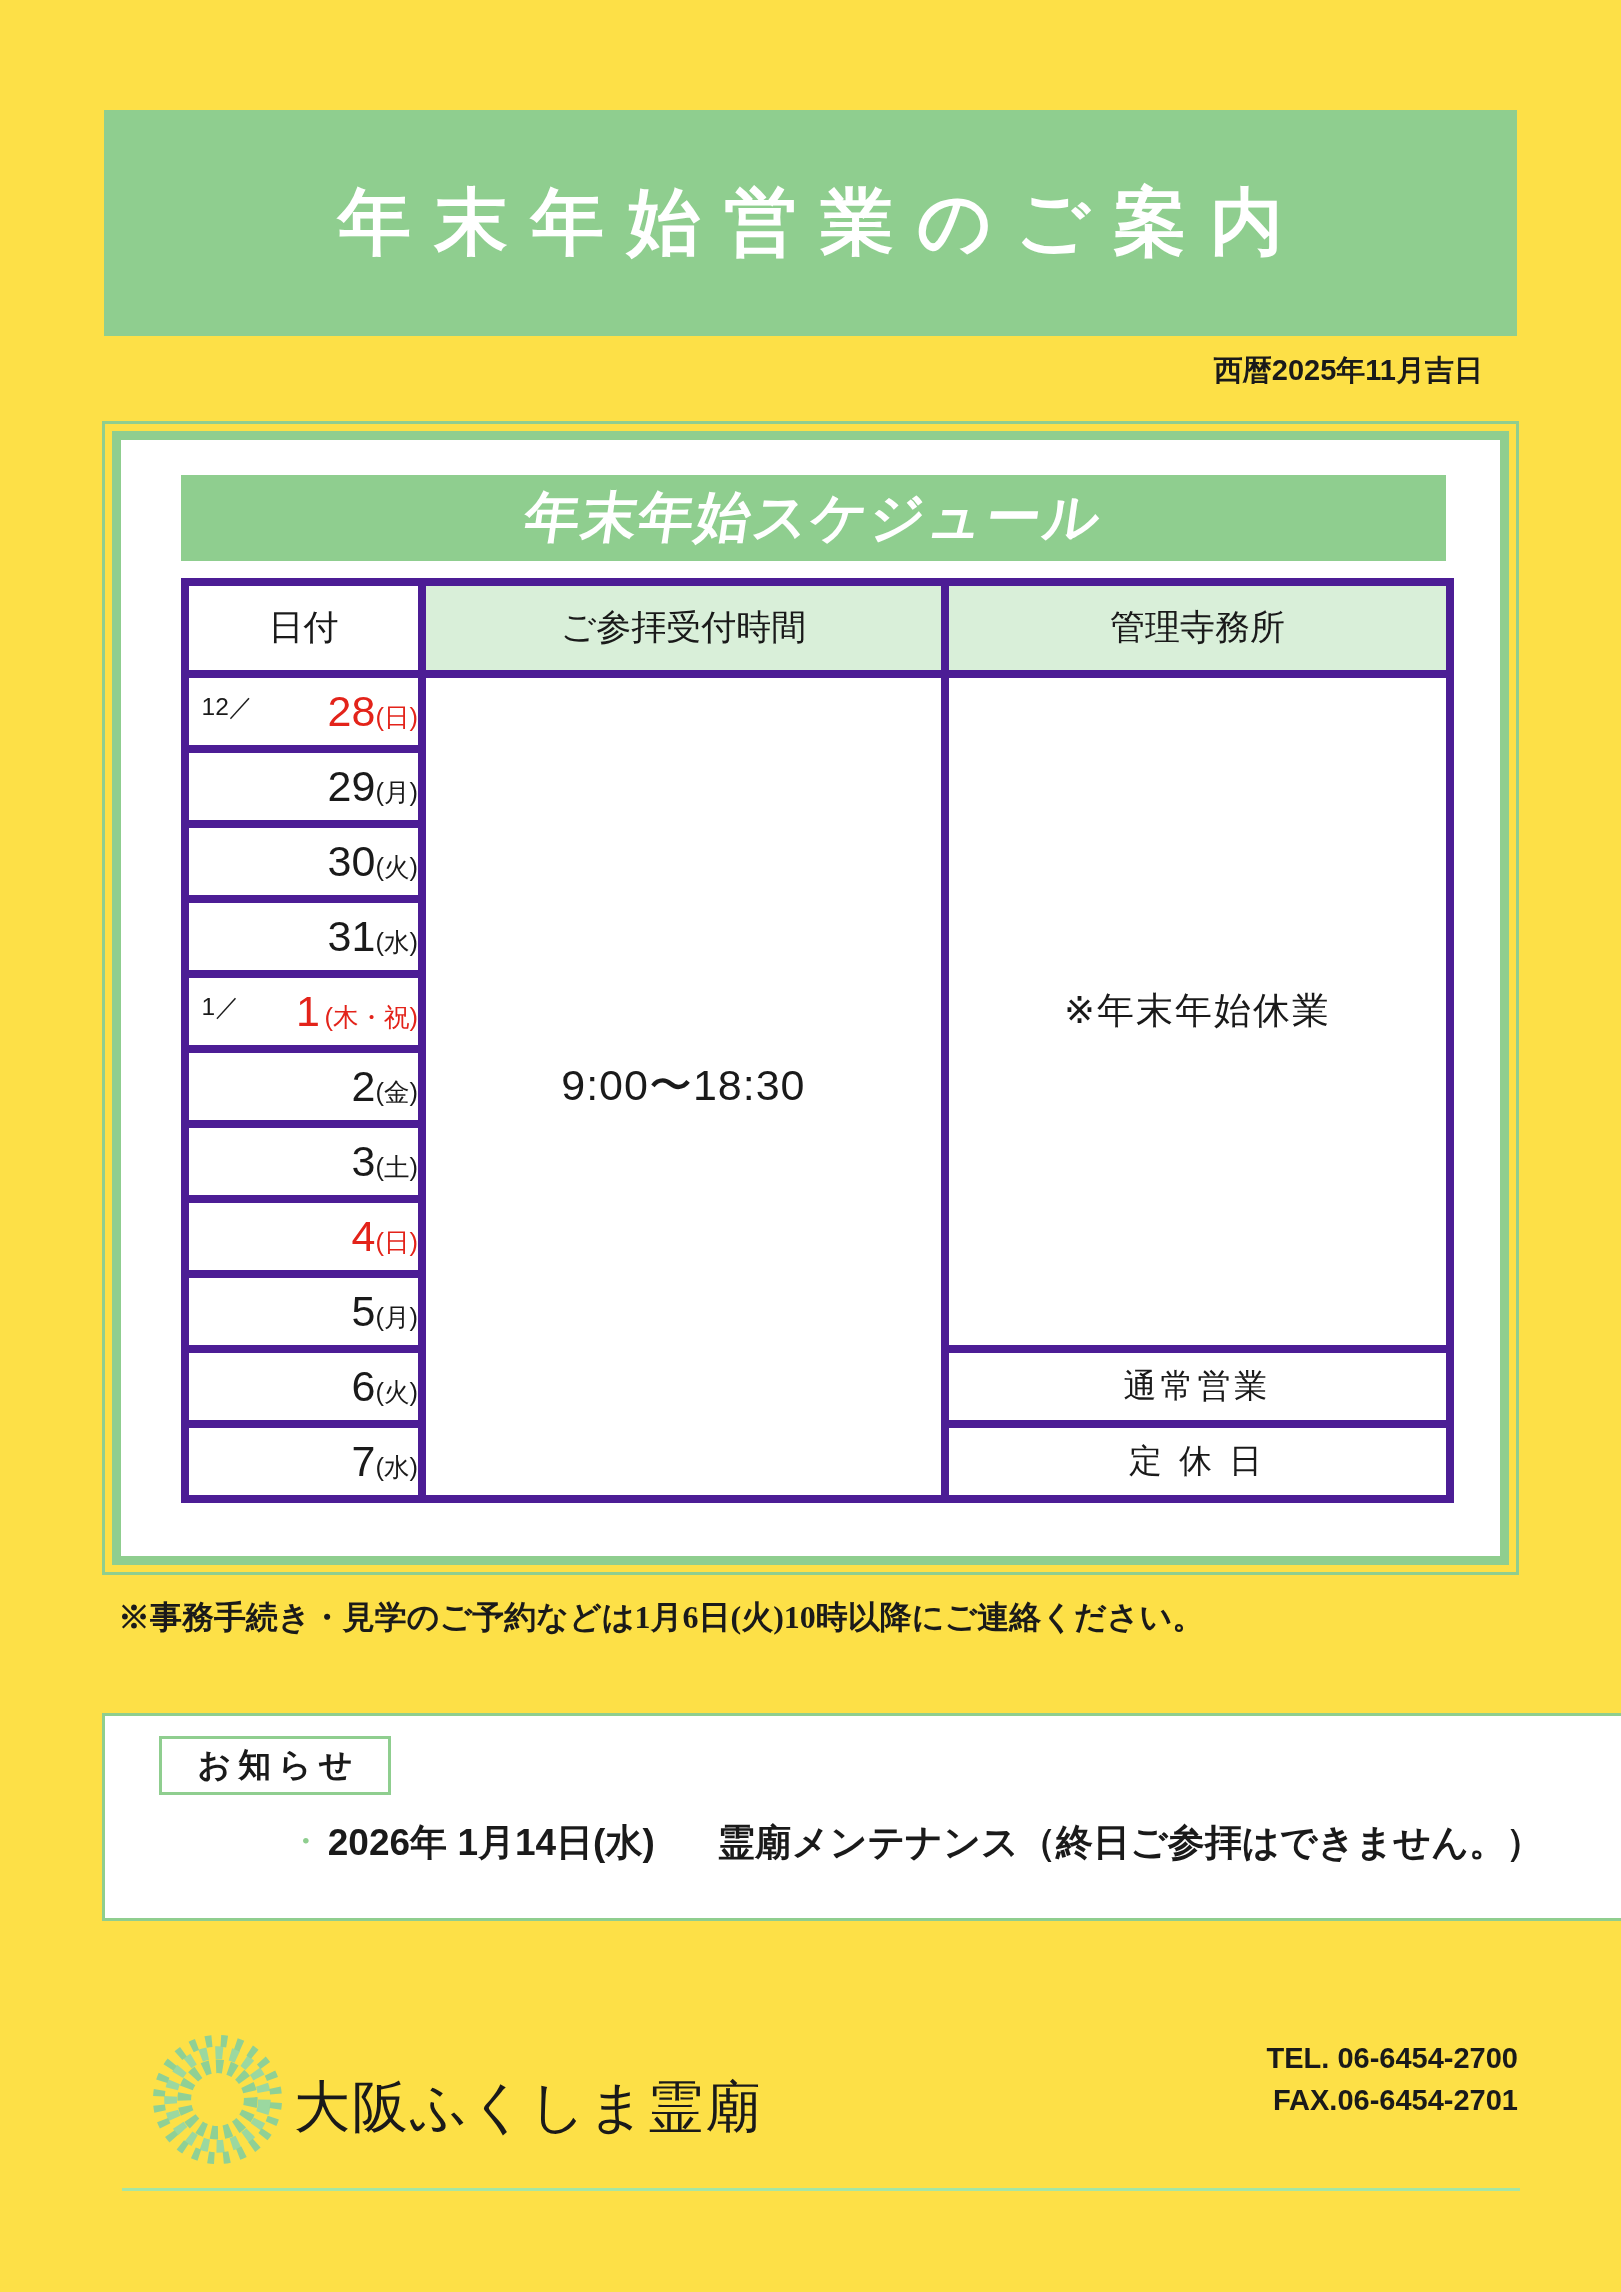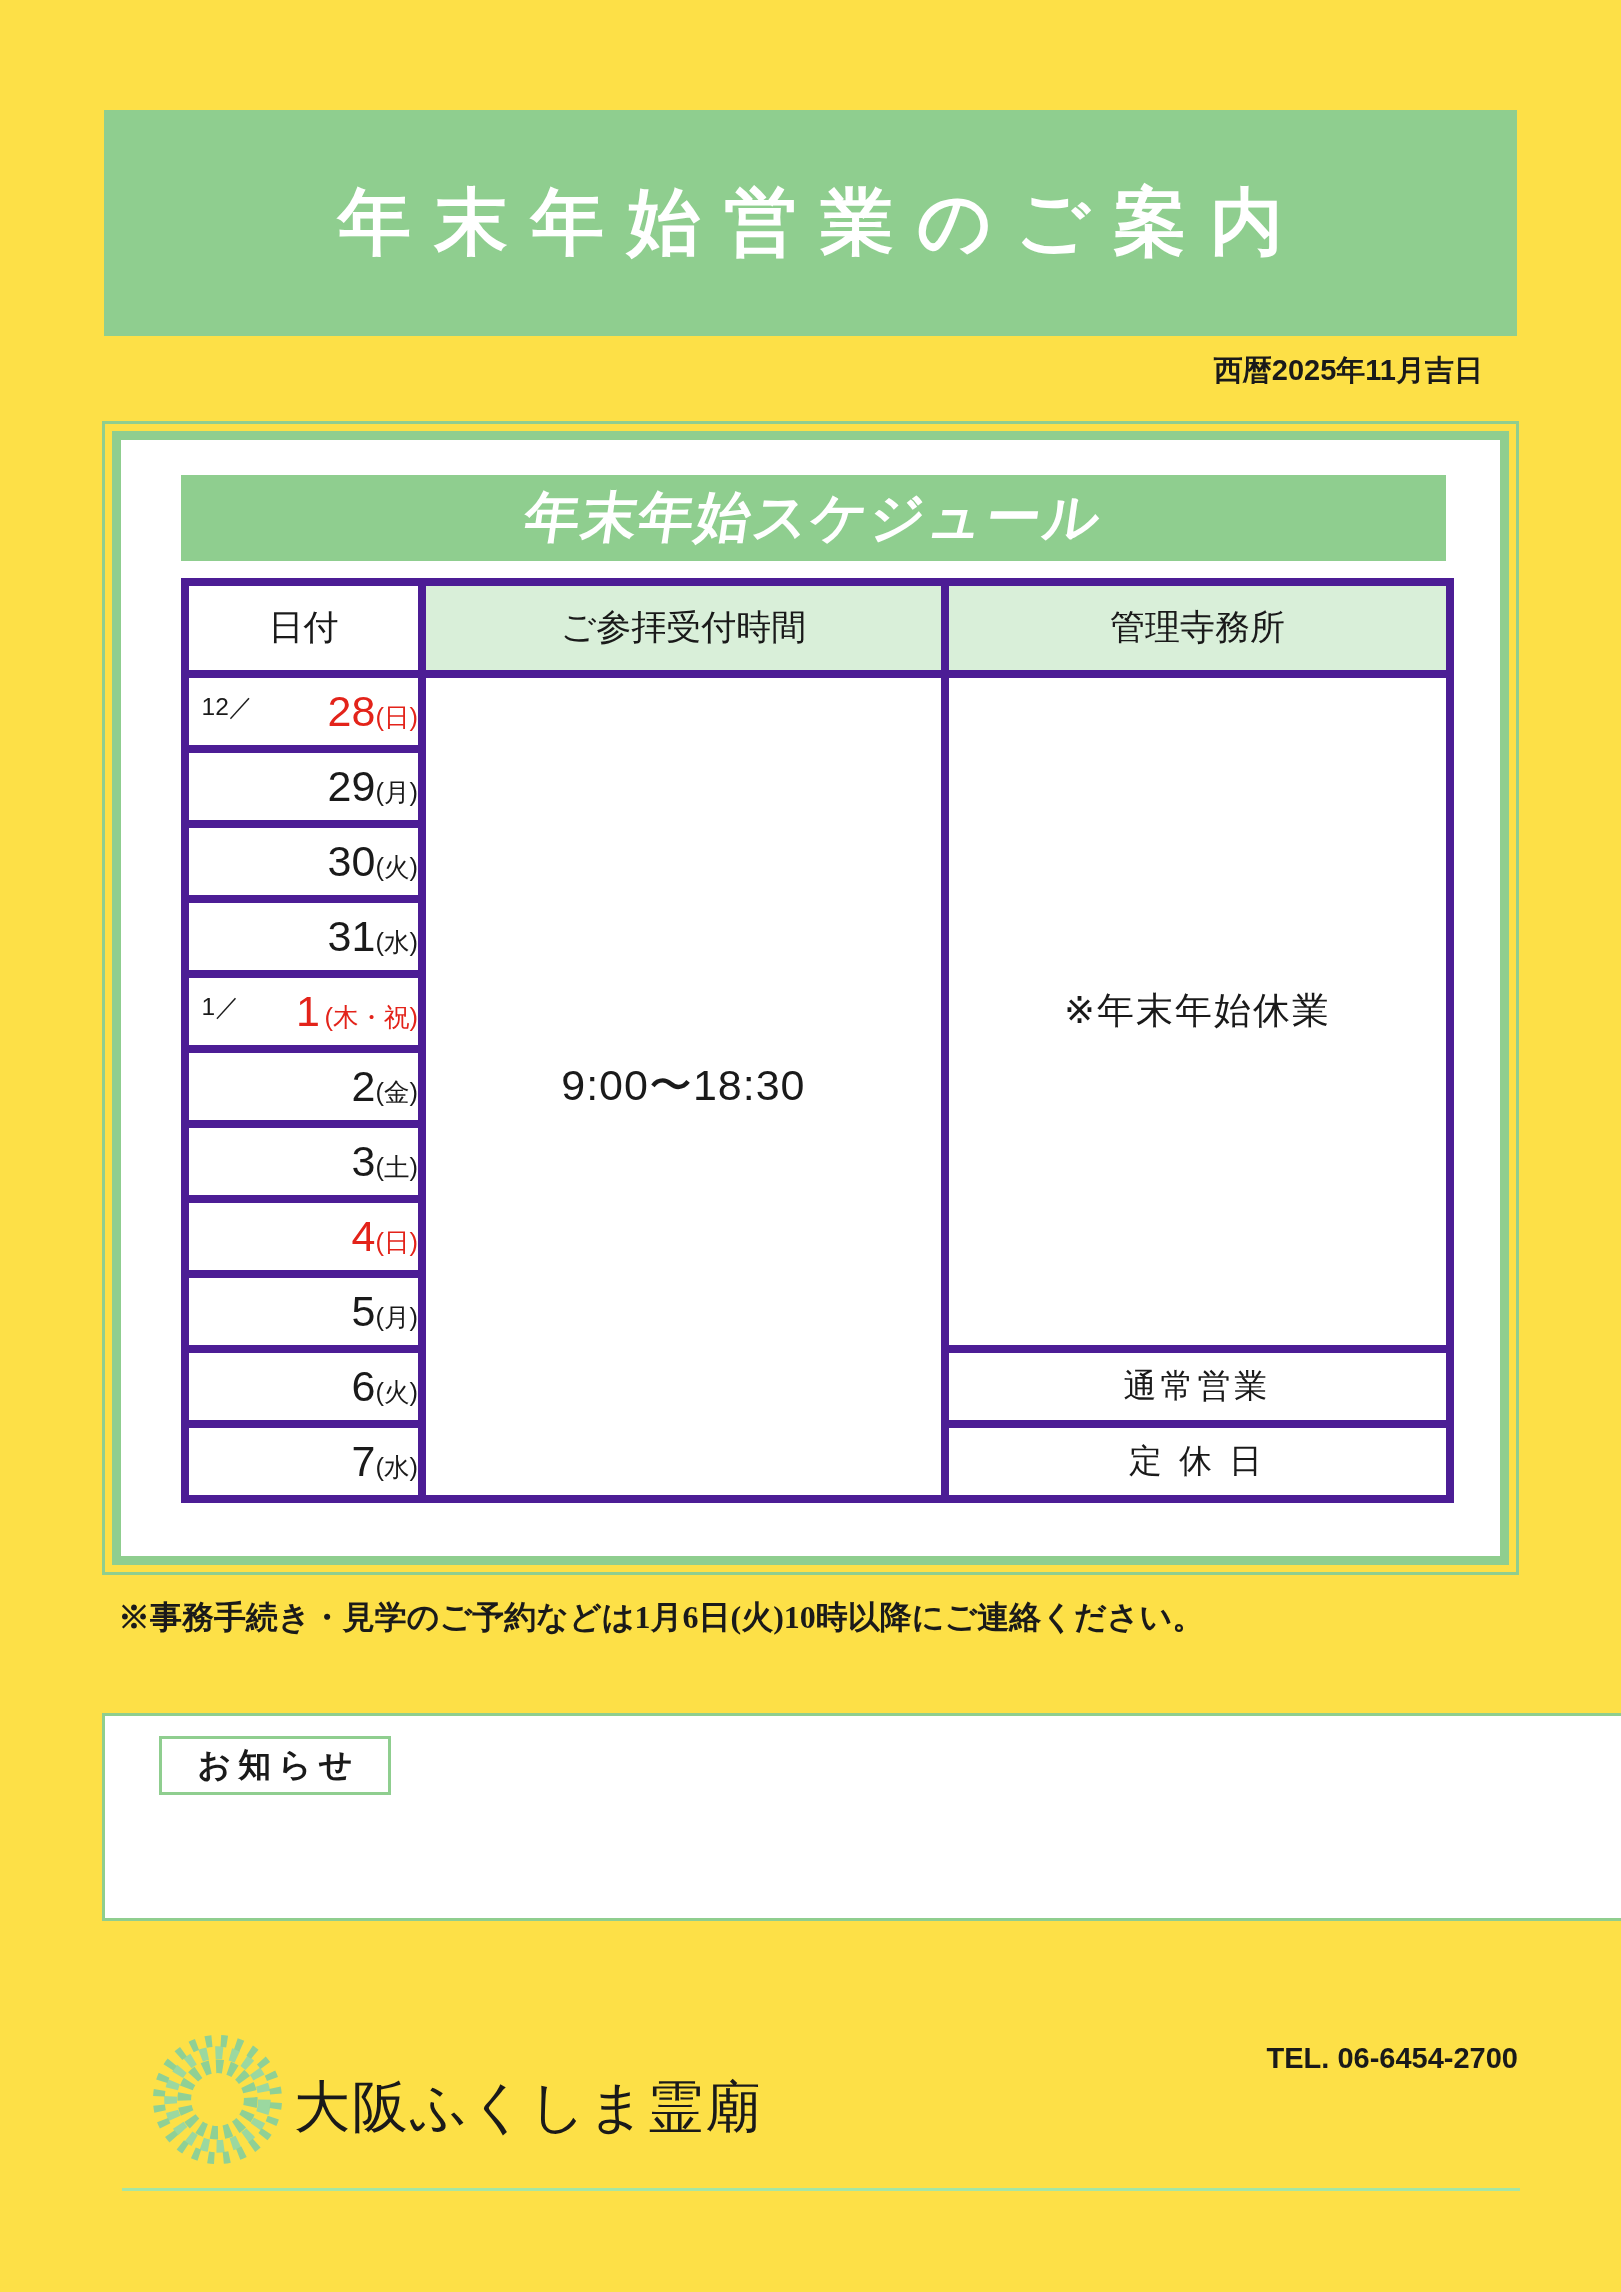--- a/index.html
+++ b/index.html
@@ -204,29 +204,33 @@
           </tr>
         </tbody>
       </table>
     </div>
   </div>
 
   <div class="note-line">※事務手続き・見学のご予約などは1月6日(火)10時以降にご連絡ください。</div>
 
   <div class="notice-box">
     <div class="notice-label">お知らせ</div>
+    <div class="notice-line">
+      <span class="bullet">・</span><span>2026年 1月14日(水)</span><span class="gapspace"></span><span>霊廟メンテナンス（終日ご参拝はできません。）</span>
+    </div>
   </div>
 
   <svg class="footer-logo" viewBox="0 0 134 134" aria-hidden="true">
     <g fill="none" stroke-linecap="butt">
       <circle cx="67" cy="67" r="34" stroke="#8fd095" stroke-width="14" stroke-dasharray="7.2 6.0"></circle>
       <circle cx="67" cy="67" r="48" stroke="#9bd8a0" stroke-width="13" stroke-dasharray="7.5 8.0" transform="rotate(8 67 67)"></circle>
       <circle cx="67" cy="67" r="60" stroke="#8fd095" stroke-width="12" stroke-dasharray="6.5 9.2" transform="rotate(3 67 67)"></circle>
     </g>
   </svg>
   <div class="company-name">大阪ふくしま霊廟</div>
   <div class="addr-block">
     <div>TEL. 06-6454-2700</div>
+    <div>FAX.06-6454-2701</div>
   </div>
   <div class="footer-rule"></div>
 
 </div>
 
 
 </body></html>

